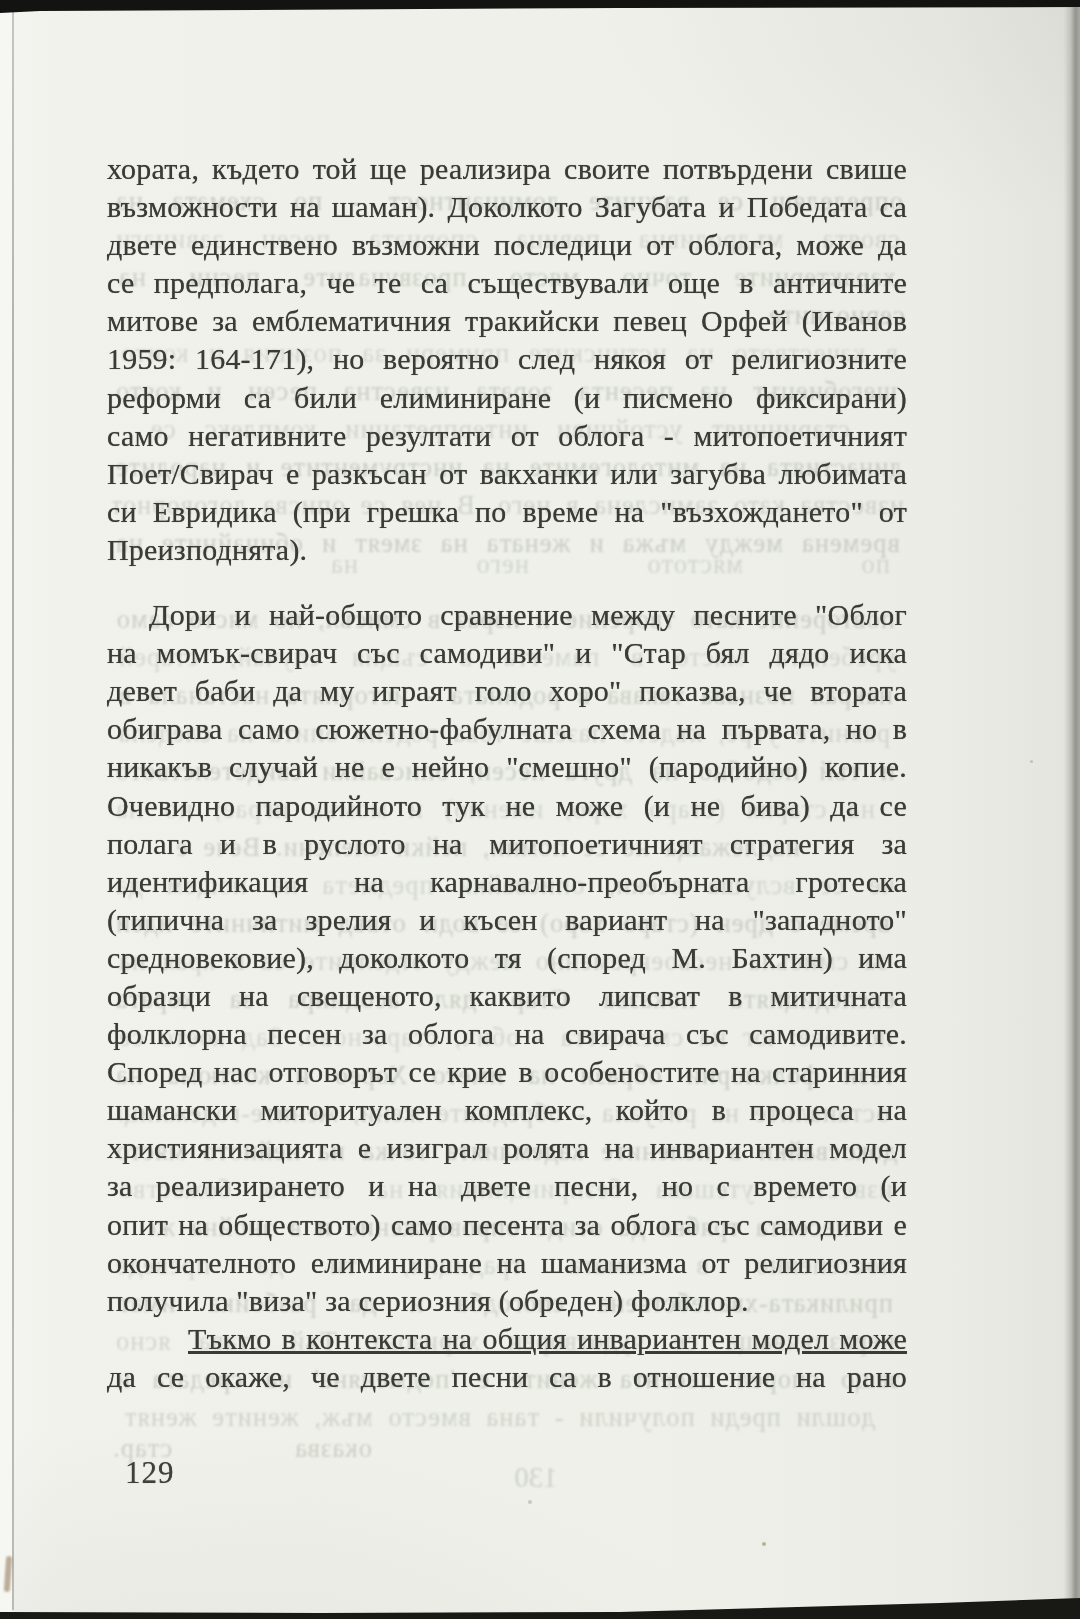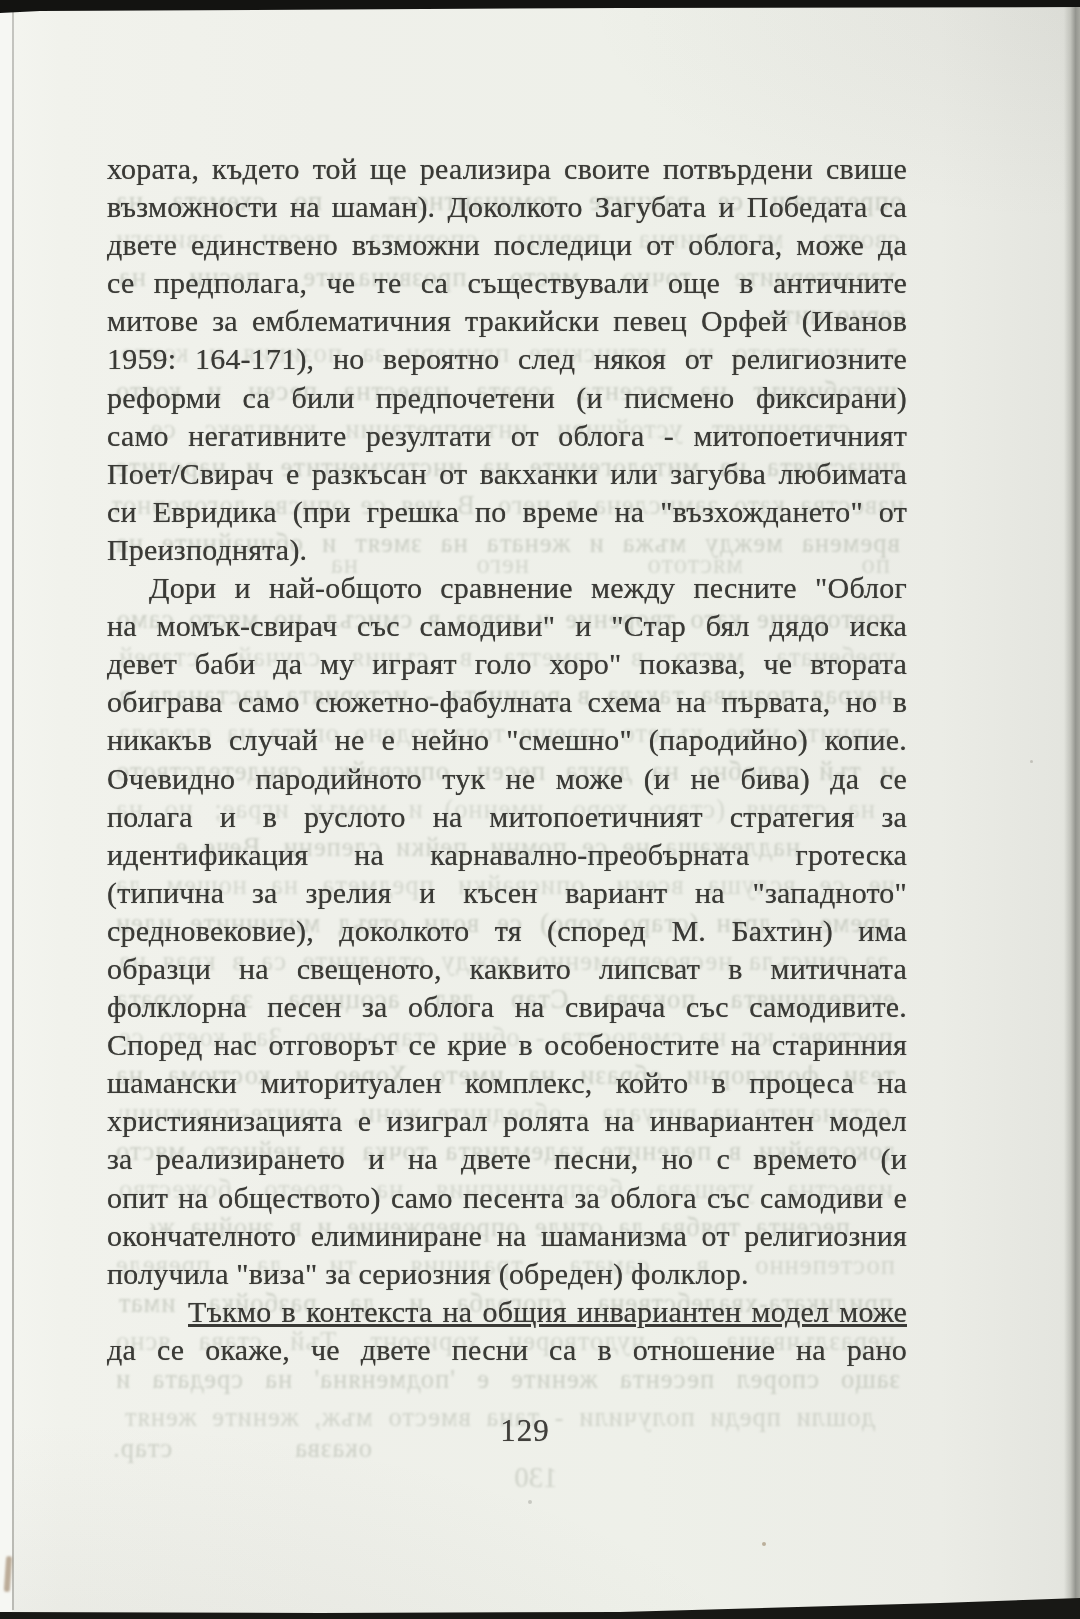--- a/index.html
+++ b/index.html
@@ -20,30 +20,30 @@
     background:linear-gradient(#bdbdb8,#a3a39e 25%,#aaaaa4 70%,#b2b2ac);opacity:.85;}
   .left-margin-strip{position:absolute;left:0;top:8px;width:12px;height:1606px;background:#f6f7f3;}
   .right-band{position:absolute;right:0;top:6px;width:16px;height:1608px;
     background:linear-gradient(90deg,rgba(150,150,144,0) 0%,#c2c3bc 40%,#94958f 72%,#a8a9a2 100%);}
   
   .text-block{position:absolute;left:107px;top:150px;width:800px;color:#3a3a36;
     font-size:30px;letter-spacing:0.2px;filter:blur(0.25px);}
   .tl{height:38.1px;line-height:38.1px;text-align:justify;text-align-last:justify;
     white-space:nowrap;text-shadow:0 0 0.7px rgba(55,55,50,0.75);}
   .tl.endline{text-align:right;text-align-last:left;}
-  .tl.indent40{padding-left:42px;}
+  .tl.indent40{padding-left:42px;margin-top:27px;}
   .tl.indent80{padding-left:81px;text-decoration:underline;}
   
   .ghost-layer{position:absolute;left:0;top:0;width:1080px;height:1619px;pointer-events:none;}
   .ghost-line{position:absolute;height:30px;line-height:30px;font-size:26.5px;color:#a9afa2;
     transform:scaleX(-1);filter:blur(1.15px);white-space:nowrap;overflow:hidden;
     letter-spacing:1px;word-spacing:7px;text-align:justify;text-align-last:justify;}
   .ghost-num{position:absolute;left:505px;top:1461px;width:62px;font-size:29px;color:#b4b9ad;
     transform:scaleX(-1);filter:blur(1.2px);opacity:.55;text-align:center;}
-  .page-num{position:absolute;left:107px;top:1413px;width:800px;text-align:center;
+  .page-num{position:absolute;left:107px;top:1455px;width:800px;text-align:left;
     color:#403f3b;font-size:31px;letter-spacing:1px;padding-left:18px;filter:blur(0.25px);
     text-shadow:0 0 0.7px rgba(55,55,50,0.7);}
   
   .speck1{position:absolute;left:5px;top:1556px;width:6px;height:36px;background:#8d6f4e;
     opacity:.55;border-radius:3px;transform:rotate(4deg);filter:blur(0.8px);}
   .speck2{position:absolute;left:762px;top:1542px;width:4px;height:4px;background:#9a8668;
     opacity:.6;border-radius:50%;filter:blur(0.5px);}
   .speck3{position:absolute;left:528px;top:1500px;width:4px;height:4px;background:#b9b9b2;
     opacity:.7;border-radius:50%;filter:blur(0.5px);}
   .speck4{position:absolute;left:1030px;top:760px;width:3px;height:3px;background:#aaa9a0;
@@ -89,21 +89,21 @@
       <div class="ghost-line" style="top: 1402px; left: 115px; width: 760px; opacity: 0.45;">дошли преди получили - тана вместо мъж, жените женят се</div>
       <div class="ghost-line" style="top: 1433px; left: 112px; width: 260px; opacity: 0.5;">оказва стар.</div>
     </div>
   <div class="text-block">
       <div class="tl">хората, където той ще реализира своите потвърдени свише</div>
       <div class="tl">възможности на шаман). Доколкото Загубата и Победата са</div>
       <div class="tl">двете единствено възможни последици от облога, може да</div>
       <div class="tl">се предполага, че те са съществували още в античните</div>
       <div class="tl">митове за емблематичния тракийски певец Орфей (Иванов</div>
       <div class="tl">1959: 164-171), но вероятно след някоя от религиозните</div>
-      <div class="tl">реформи са били предпочетени (и писмено фиксирани)</div>
+      <div class="tl">реформи са били елиминиране (и писмено фиксирани)</div>
       <div class="tl">само негативните резултати от облога - митопоетичният</div>
       <div class="tl">Поет/Свирач е разкъсан от вакханки или загубва любимата</div>
       <div class="tl">си Евридика (при грешка по време на "възхождането" от</div>
       <div class="tl endline">Преизподнята).</div>
       <div class="tl indent40">Дори и най-общото сравнение между песните "Облог</div>
       <div class="tl">на момък-свирач със самодиви" и "Стар бял дядо иска</div>
       <div class="tl">девет баби да му играят голо хоро" показва, че втората</div>
       <div class="tl">обиграва само сюжетно-фабулната схема на първата, но в</div>
       <div class="tl">никакъв случай не е нейно "смешно" (пародийно) копие.</div>
       <div class="tl">Очевидно пародийното тук не може (и не бива) да се</div>

